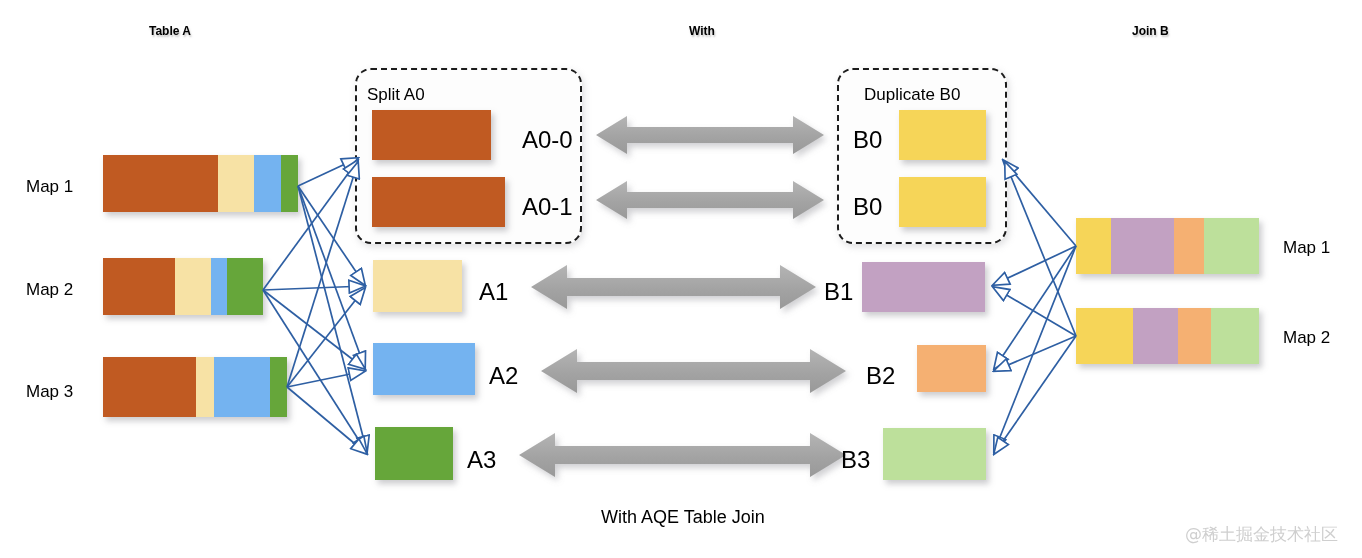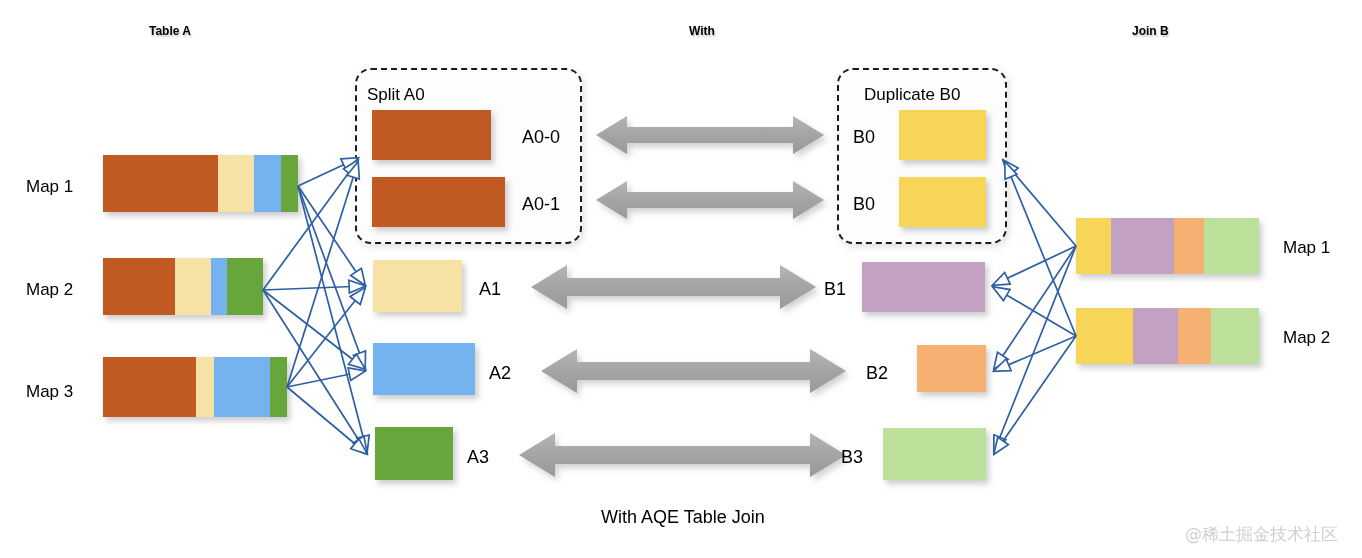--- a/index.html
+++ b/index.html
@@ -19,21 +19,21 @@
     color:#000000;
     white-space:nowrap;
     line-height:1;
   }
   .hdr{
     font-size:12px;
     font-weight:bold;
     text-shadow:1px 2px 2px rgba(150,150,150,.55);
   }
   .maplbl{ font-size:17px; }
-  .partlbl{ font-size:18px; }
+  .partlbl{ font-size:24px; }
   .boxtitle{ font-size:17px; }
   .caption{ font-size:18px; }
   .watermark{
     font-size:17px;
     color:#cfcfcf;
     font-family:"DejaVu Sans", sans-serif;
     text-align:right;
   }
 
   

